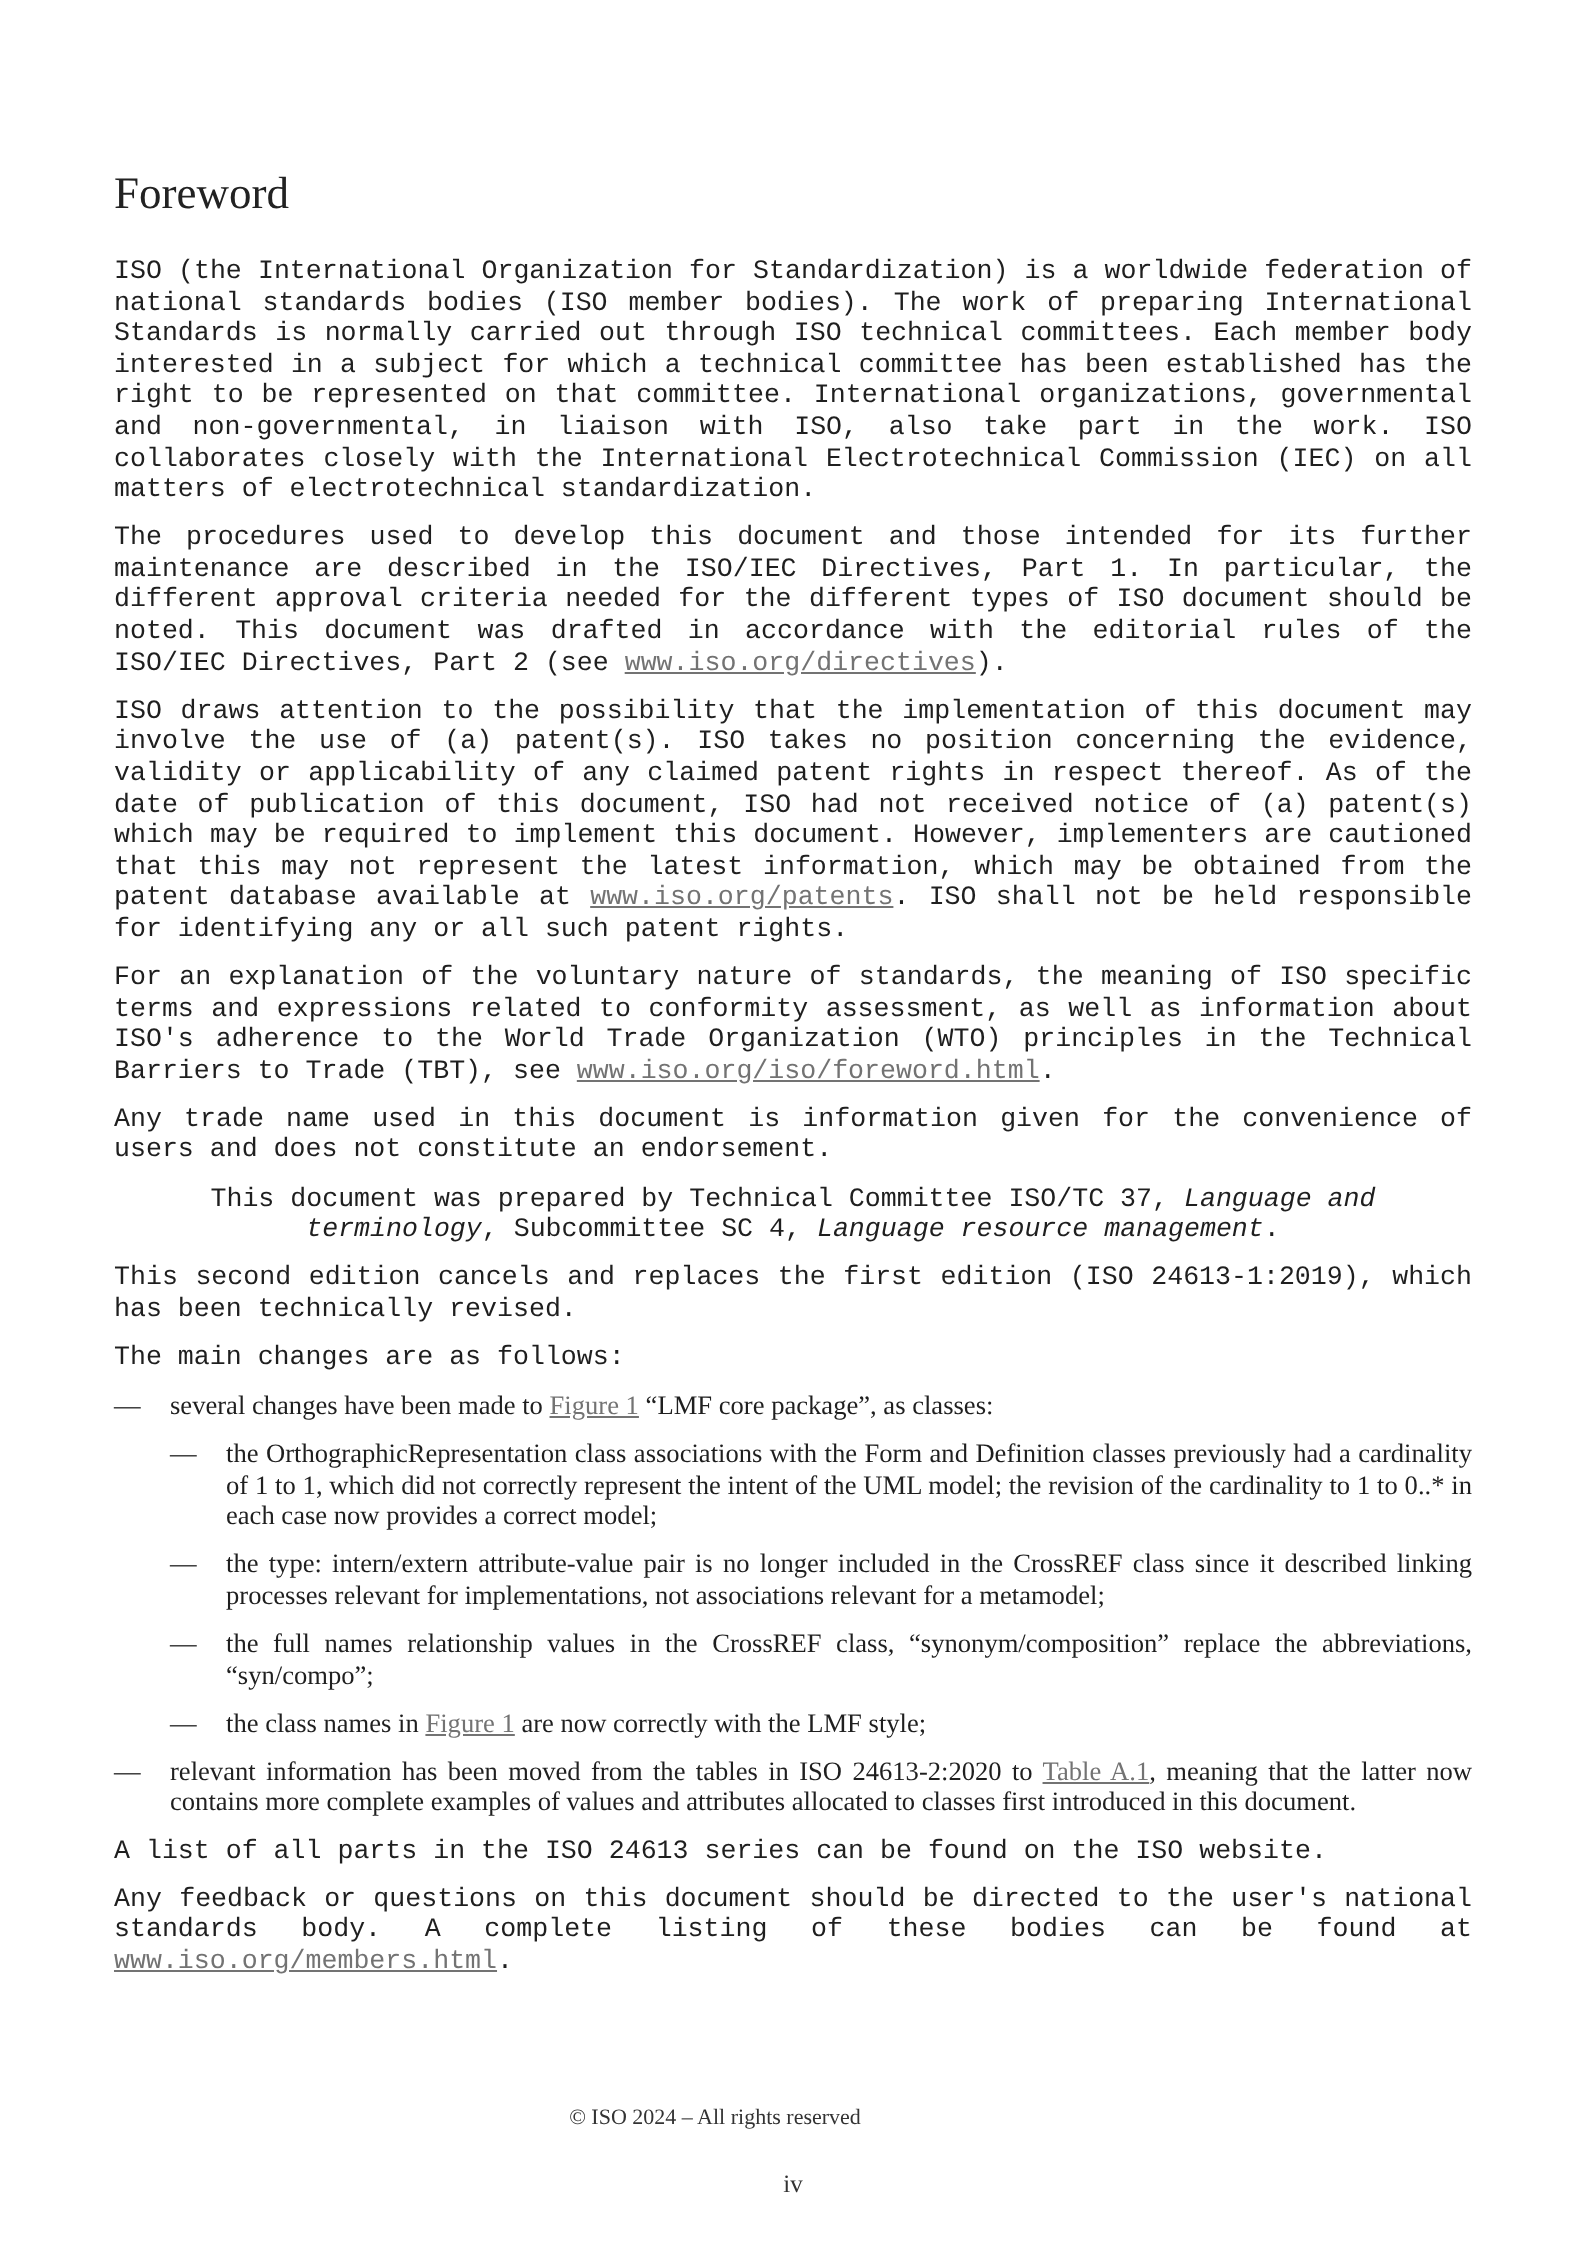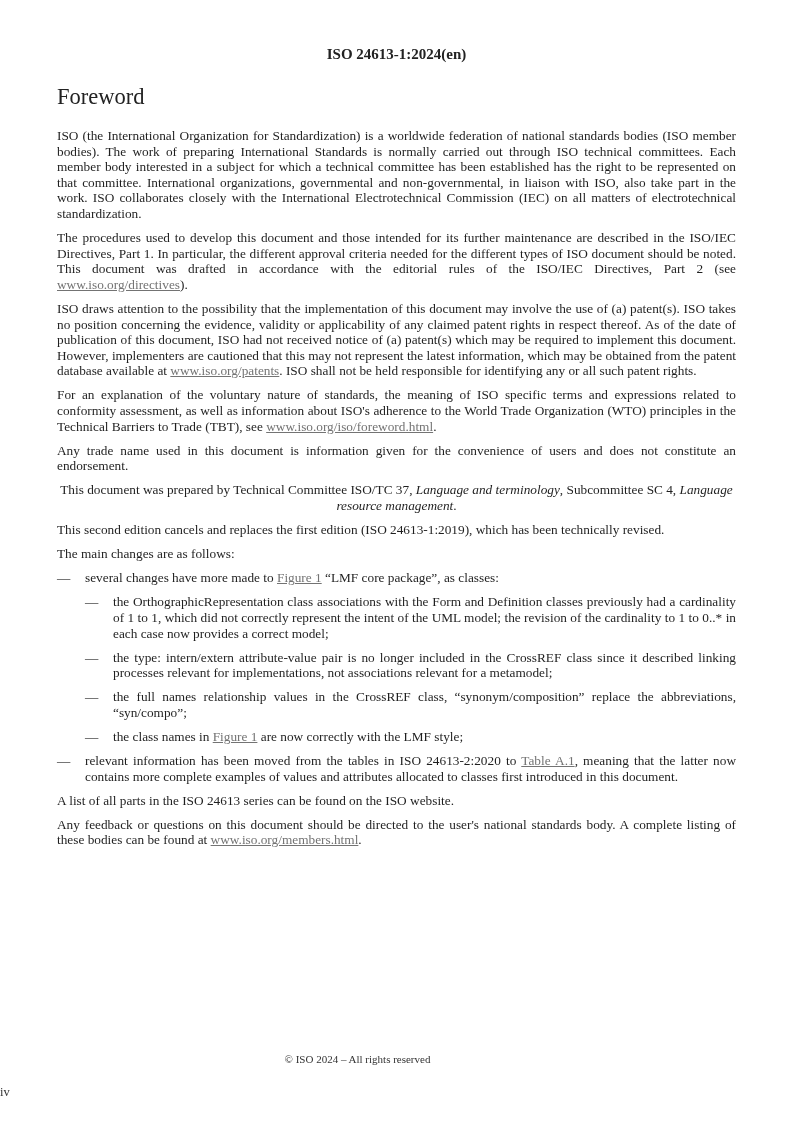--- a/index.html
+++ b/index.html
@@ -5,51 +5,50 @@
   html, body { margin: 0; padding: 0; background: #ffffff; }
   body { width: 793px; height: 1122px; position: relative; overflow: hidden;
          font-family: "DejaVu Serif", "Liberation Serif", serif; color: #1f1f1f; }
   .page { position: absolute; left: 0; top: 0; width: 793px; height: 1122px; }
   .hdr { position: absolute; top: 46px; left: 0; width: 793px; text-align: center;
          font-family: "Liberation Serif", serif; font-weight: bold; font-size: 15px; color: #222; }
   .title { position: absolute; top: 84px; left: 57px; font-family: "Liberation Serif", serif;
            font-weight: normal; font-size: 22.5px; color: #222; margin: 0; }
   .body { position: absolute; top: 128px; left: 57px; width: 679px;
           font-family: "Liberation Serif", serif; font-size: 13.3px; line-height: 15.6px; }
-  .body p { margin: 0 0 8.5px 0; text-align: justify; }
+  .body p { margin: 0 0 8.5px 0; text-align: justify; font-family: Liberation Mono, monospace; }
   a { color: #737373; text-decoration: underline; }
   .li { position: relative; padding-left: 28px; margin: 0 0 8.5px 0; text-align: justify; }
   .li .dash { position: absolute; left: 0; top: 0; }
   .sub { margin-left: 28px; }
   em { font-style: italic; }
   .foot { position: absolute; top: 1053px; left: 0; width: 715px; text-align: center;
           font-family: "Liberation Serif", serif; font-size: 11px; color: #333; }
-  .pnum { position: absolute; top: 1085px; left: 0; width: 793px; text-align: left;
+  .pnum { position: absolute; top: 1085px; left: 0; width: 793px; text-align: center;
           font-family: "Liberation Serif", serif; font-size: 12.5px; color: #333; }
 </style>
 </head>
 <body>
 
 <div class="page">
-  <div class="hdr">ISO 24613-1:2024(en)</div>
   <h1 class="title">Foreword</h1>
 
   <div class="body">
     <p>ISO (the International Organization for Standardization) is a worldwide federation of national standards bodies (ISO member bodies). The work of preparing International Standards is normally carried out through ISO technical committees. Each member body interested in a subject for which a technical committee has been established has the right to be represented on that committee. International organizations, governmental and non-governmental, in liaison with ISO, also take part in the work. ISO collaborates closely with the International Electrotechnical Commission (IEC) on all matters of electrotechnical standardization.</p>
     <p><span>The procedures used to develop this document and those intended for its further maintenance are described in the ISO/IEC Directives, Part 1. In particular, the different approval criteria needed for the different types of ISO document should be noted. This document was drafted in accordance with the editorial rules of the ISO/IEC Directives, Part 2 (see </span><a>www.iso.org/directives</a><span>).</span></p>
     <p><span>ISO draws attention to the possibility that the implementation of this document may involve the use of (a) patent(s). ISO takes no position concerning the evidence, validity or applicability of any claimed patent rights in respect thereof. As of the date of publication of this document, ISO had not received notice of (a) patent(s) which may be required to implement this document. However, implementers are cautioned that this may not represent the latest information, which may be obtained from the patent database available at </span><a>www.iso.org/patents</a><span>. ISO shall not be held responsible for identifying any or all such patent rights.</span></p>
     <p><span>For an explanation of the voluntary nature of standards, the meaning of ISO specific terms and expressions related to conformity assessment, as well as information about ISO's adherence to the World Trade Organization (WTO) principles in the Technical Barriers to Trade (TBT), see </span><a>www.iso.org/iso/foreword.html</a><span>.</span></p>
     <p>Any trade name used in this document is information given for the convenience of users and does not constitute an endorsement.</p>
     <p style="text-align:center"><span>This document was prepared by Technical Committee ISO/TC 37, </span><em>Language and terminology</em><span>, Subcommittee SC 4, </span><em>Language resource management</em><span>.</span></p>
     <p>This second edition cancels and replaces the first edition (ISO 24613-1:2019), which has been technically revised.</p>
     <p>The main changes are as follows:</p>
 
     <div class="li">
       <span class="dash">—</span>
-      <span>several changes have more made to </span><a>Figure 1</a><span> “LMF core package”, as classes:</span>
+      <span>several changes have been made to </span><a>Figure 1</a><span> “LMF core package”, as classes:</span>
     </div>
     <div class="sub">
       <div class="li">
         <span class="dash">—</span>
         <span>the OrthographicRepresentation class associations with the Form and Definition classes previously had a cardinality of 1 to 1, which did not correctly represent the intent of the UML model; the revision of the cardinality to 1 to 0..* in each case now provides a correct model;</span>
       </div>
       <div class="li">
         <span class="dash">—</span>
         <span>the type: intern/extern attribute-value pair is no longer included in the CrossREF class since it described linking processes relevant for implementations, not associations relevant for a metamodel;</span>
       </div>

